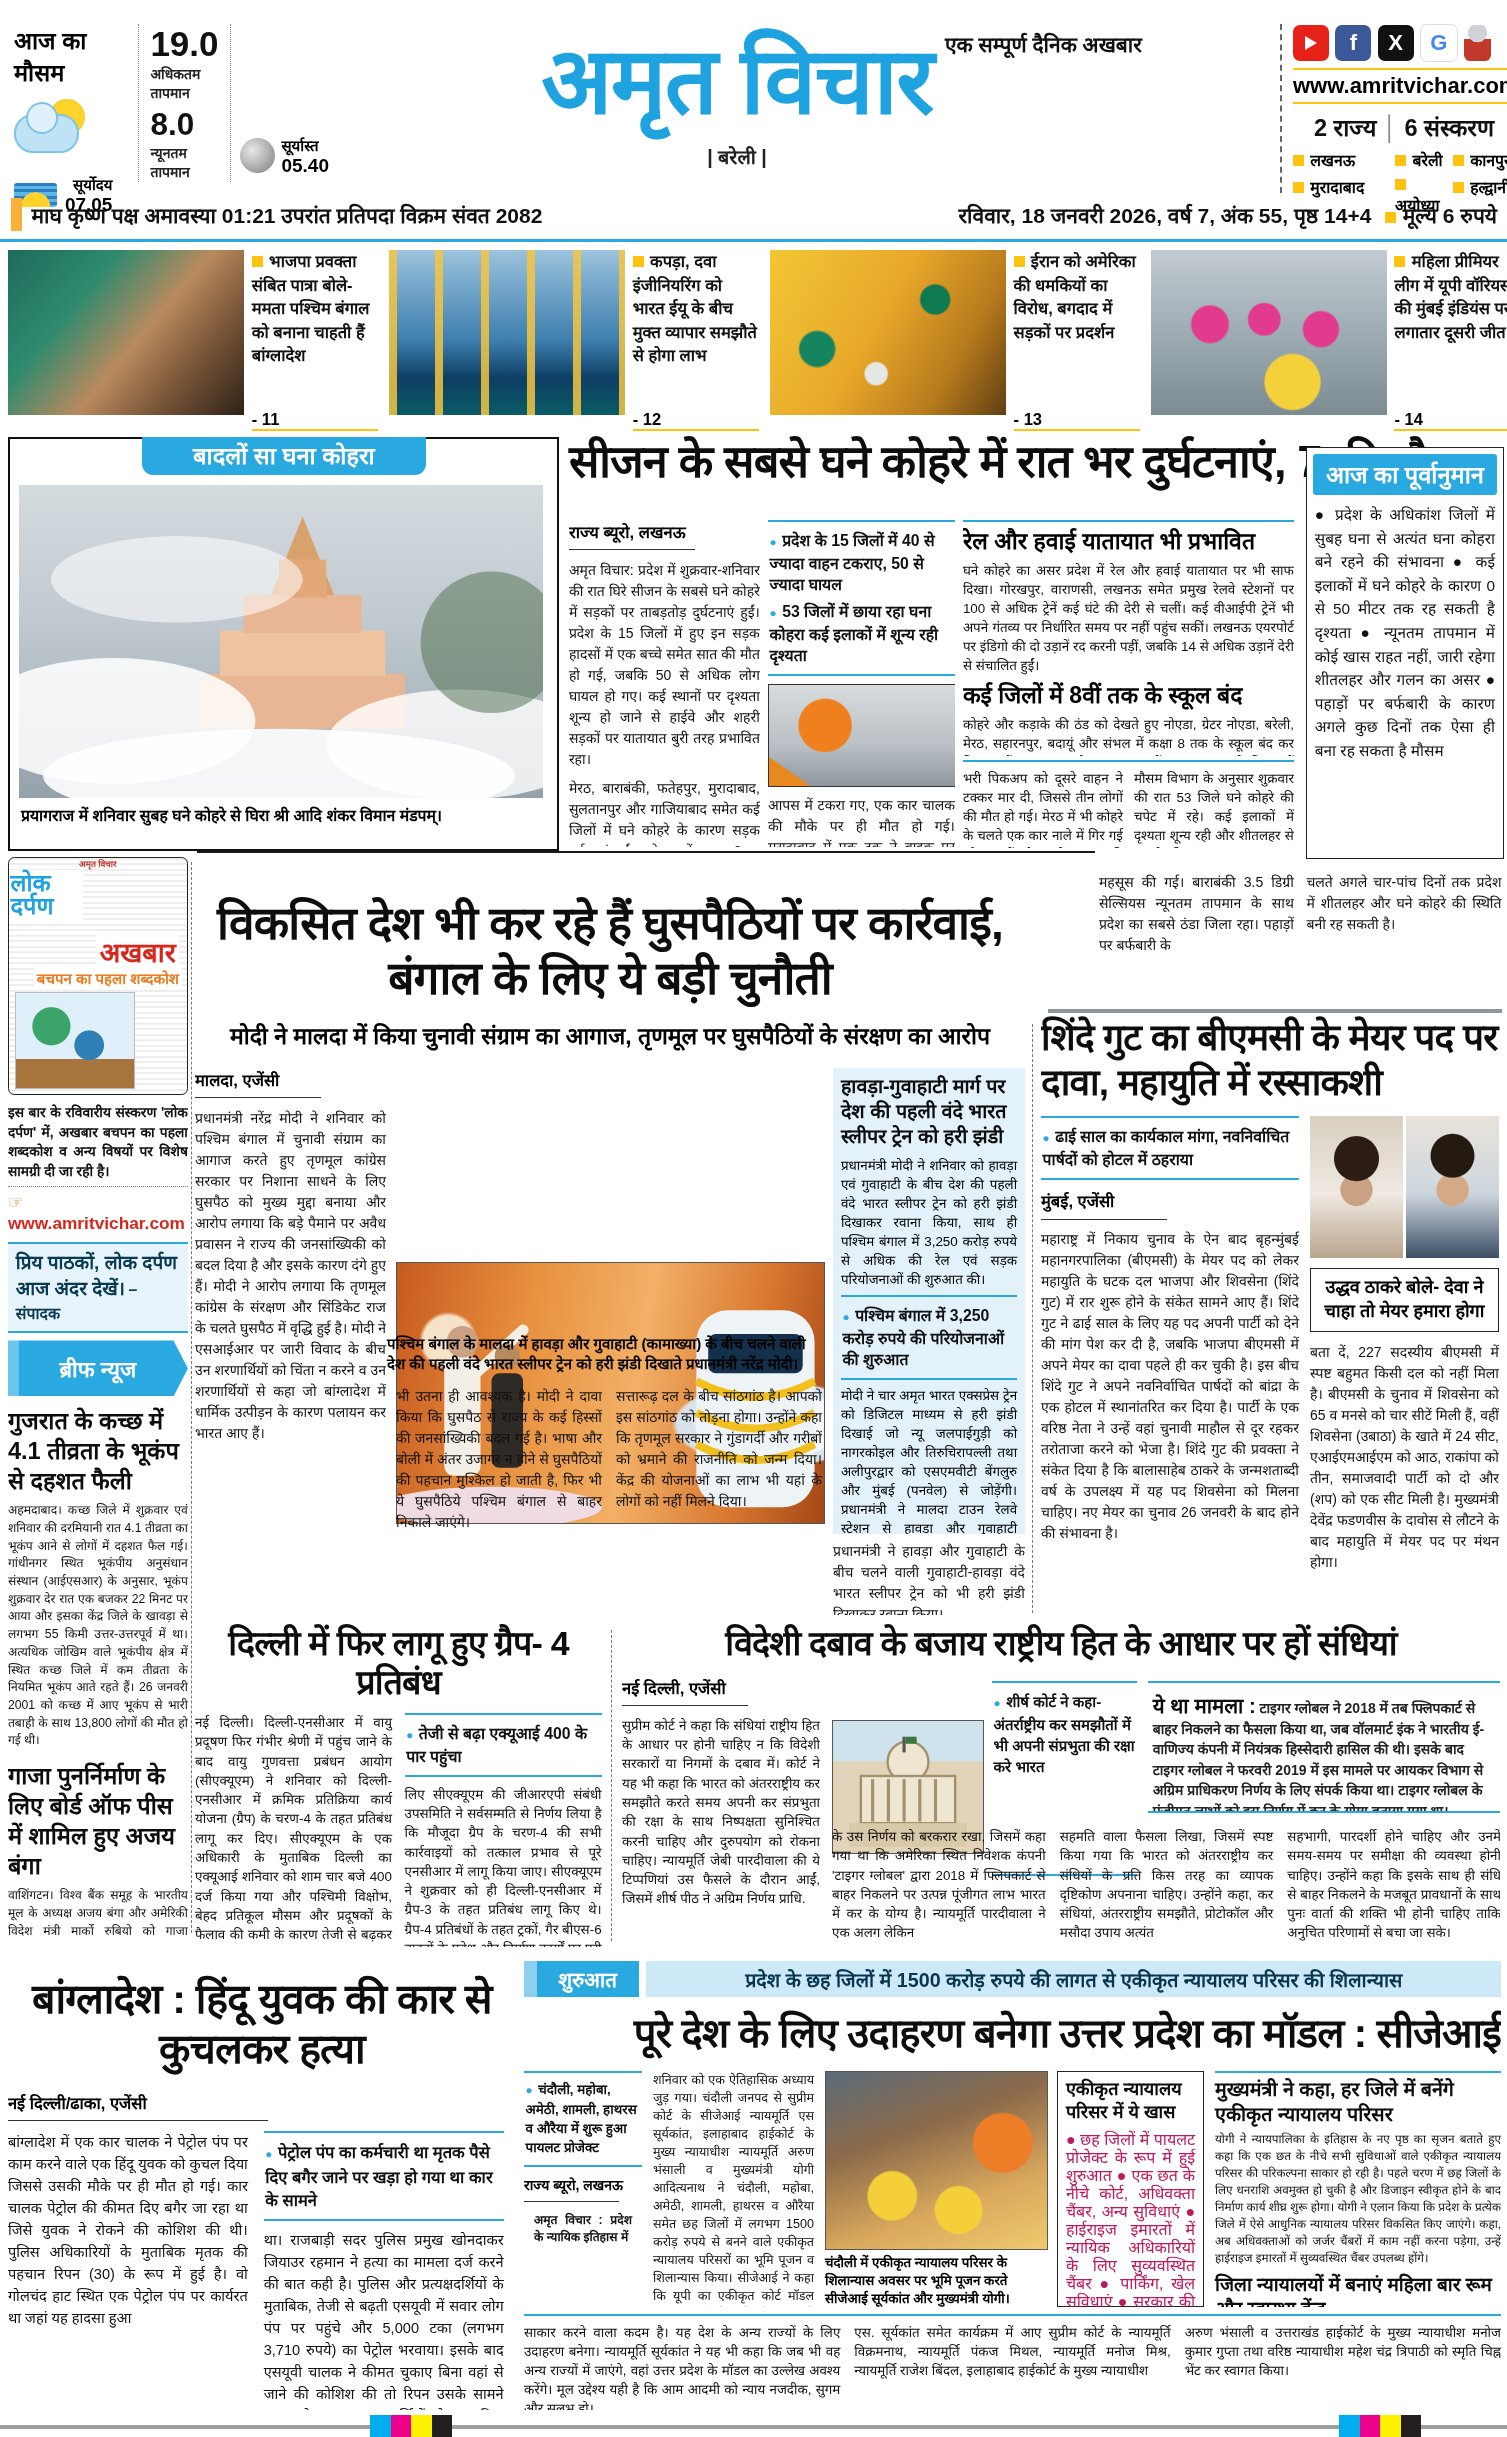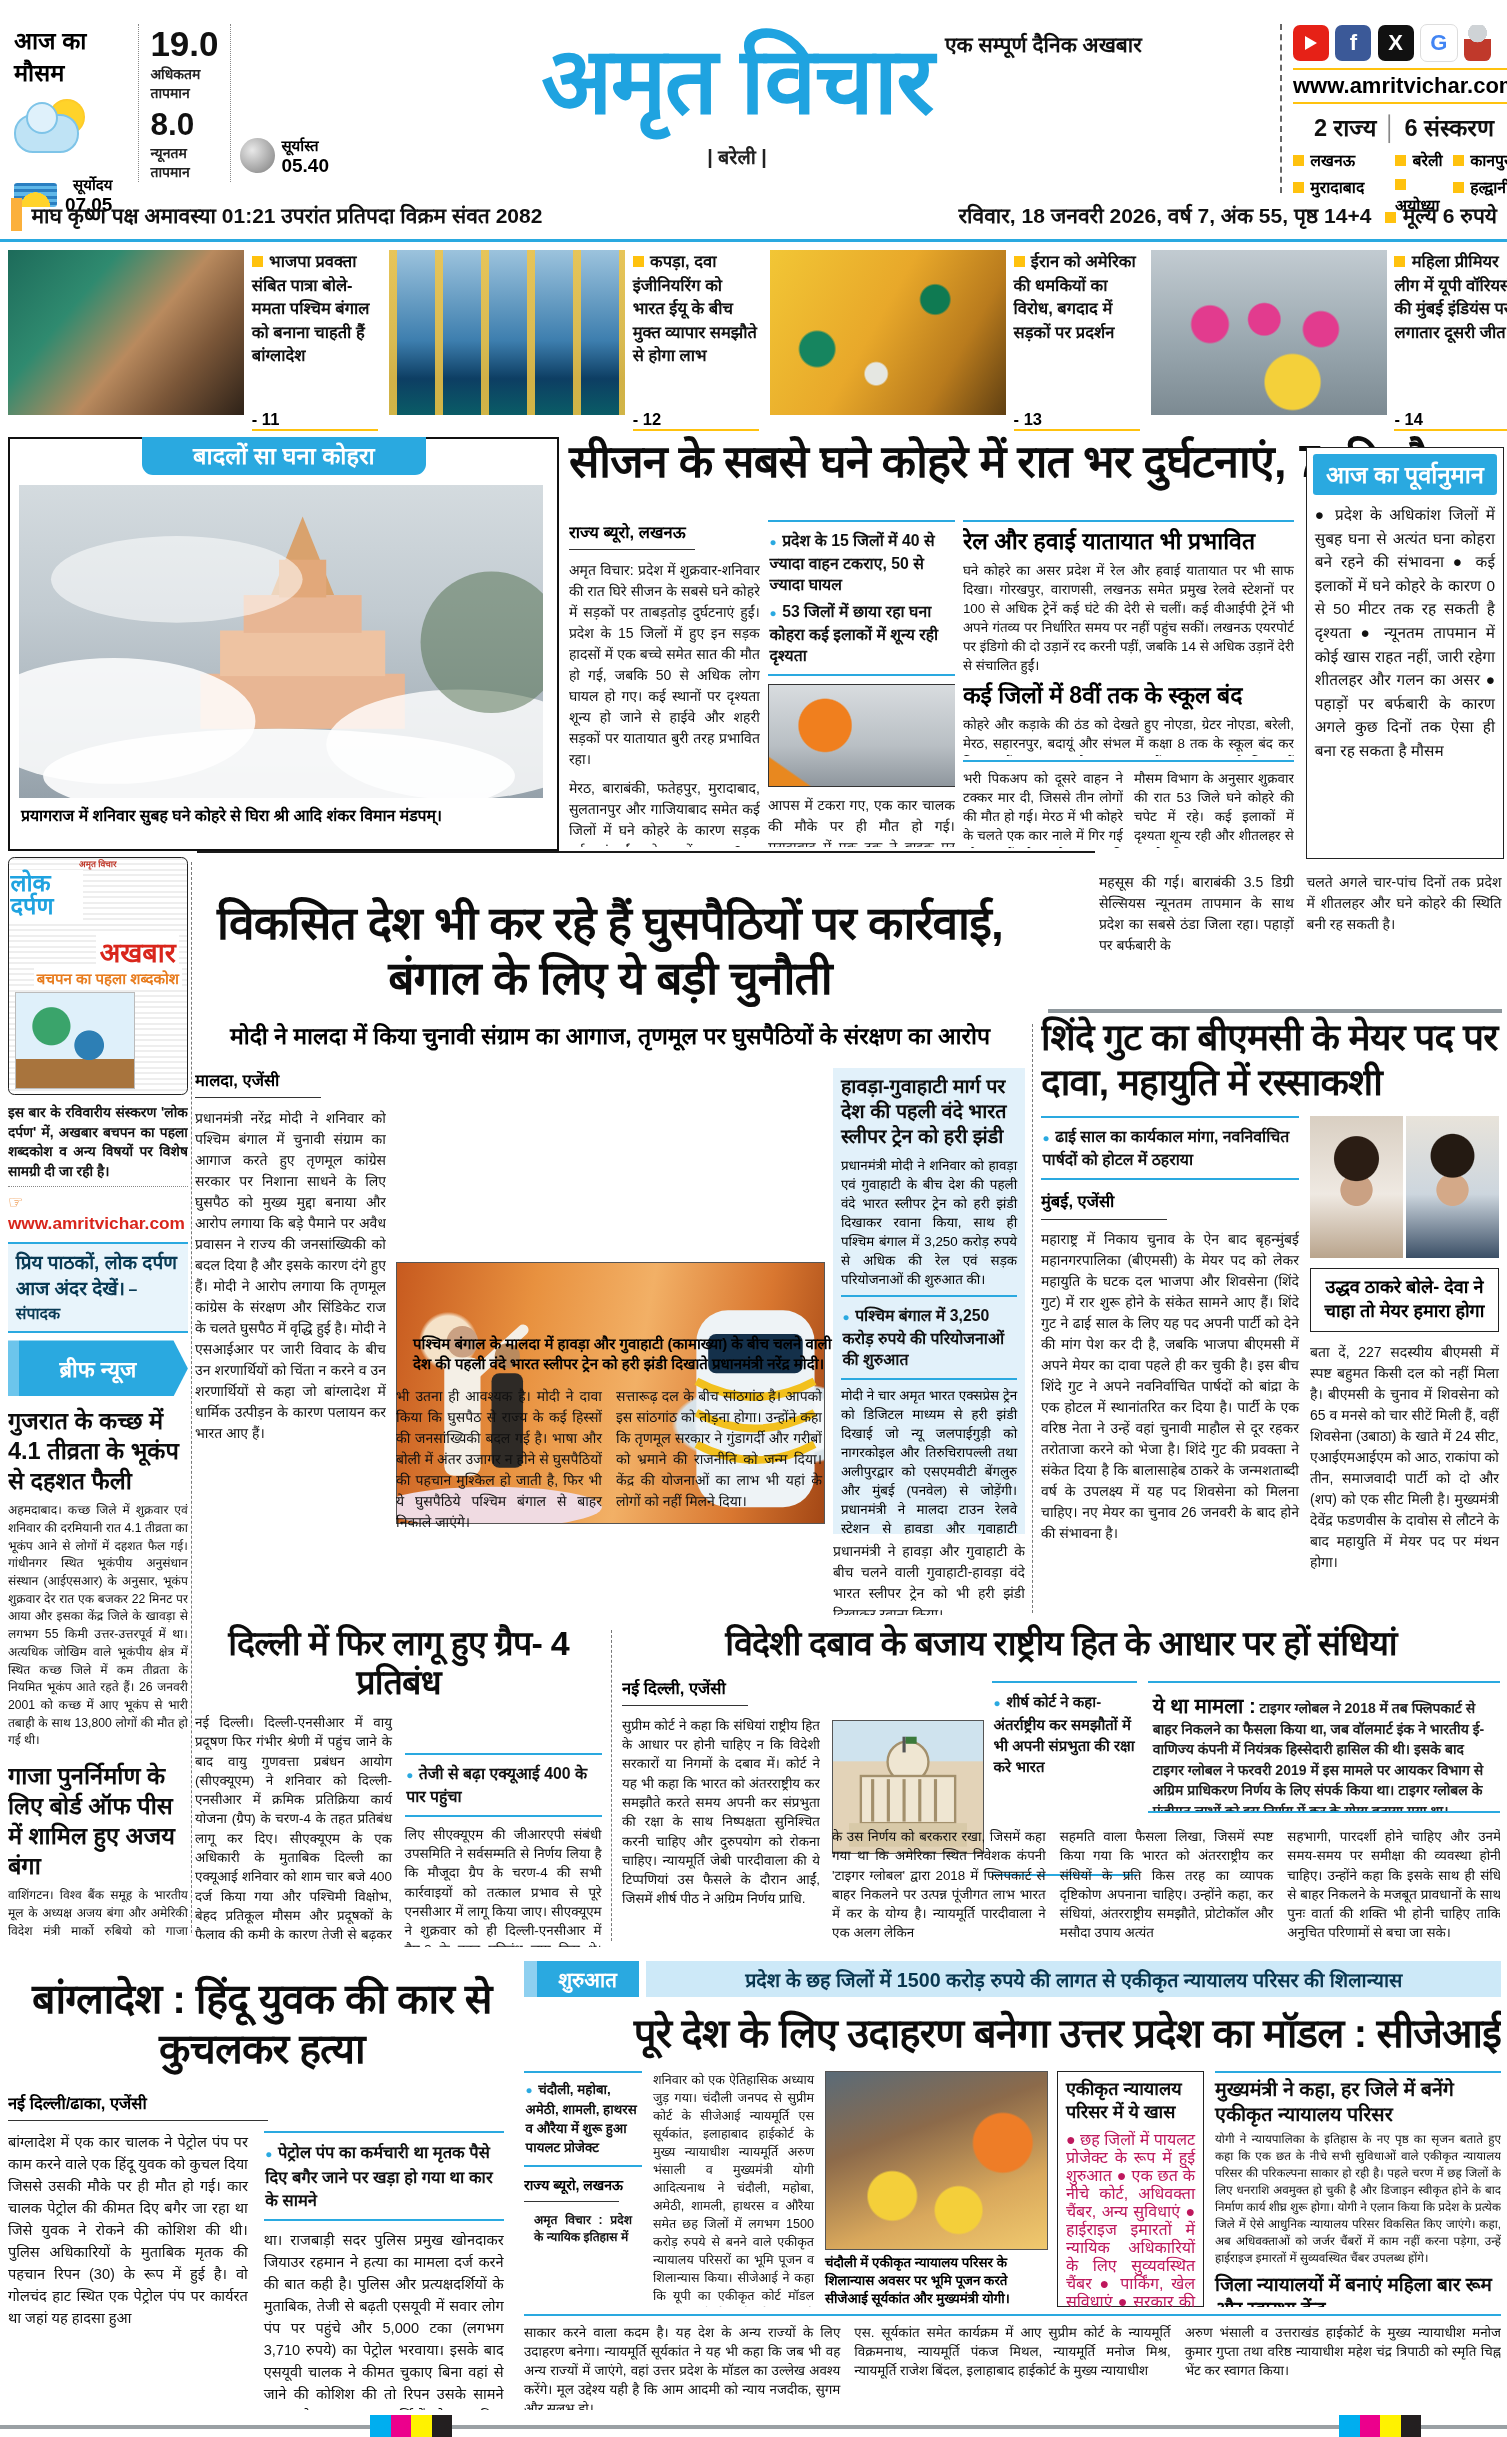--- a/index.html
+++ b/index.html
@@ -282,21 +282,21 @@
         <path d="M380 190 q75 40 150 0" stroke="#f2c01e" stroke-width="10" fill="none"></path>
         <path d="M380 230 q75 40 150 0" stroke="#f2c01e" stroke-width="10" fill="none"></path>
         <rect x="60" y="120" width="46px" height="150" rx="12" fill="#f4efe6"></rect>
         <circle cx="83" cy="100" r="20" fill="#caa183"></circle>
         <path d="M100 140 l60 -55" stroke="#f4efe6" stroke-width="14" stroke-linecap="round"></path>
         <rect x="120" y="140" width="40" height="120" rx="10" fill="#2e2a26"></rect>
         <circle cx="140" cy="118" r="16" fill="#b98a5e"></circle>
         <ellipse cx="120" cy="310" rx="140" ry="26" fill="#f0dbe2"></ellipse>
       </svg>
     </div>
-    <div class="abs caption" style="left:218px;top:477px;width:427px;font-size:15px;line-height:19.7px;">पश्चिम बंगाल के मालदा में हावड़ा और गुवाहाटी (कामाख्या) के बीच चलने वाली देश की पहली वंदे भारत स्लीपर ट्रेन को हरी झंडी दिखाते प्रधानमंत्री नरेंद्र मोदी।</div>
+    <div class="abs caption" style="left:192px;top:477px;width:427px;font-size:15px;line-height:19.7px;">पश्चिम बंगाल के मालदा में हावड़ा और गुवाहाटी (कामाख्या) के बीच चलने वाली देश की पहली वंदे भारत स्लीपर ट्रेन को हरी झंडी दिखाते प्रधानमंत्री नरेंद्र मोदी।</div>
 
     <div class="abs" style="left:201px;top:529px;width:427px;height:228px;display:flex;gap:14px;overflow:hidden;">
       <p class="body-txt" style="margin:0;width:206px;">भी उतना ही आवश्यक है। मोदी ने दावा किया कि घुसपैठ से राज्य के कई हिस्सों की जनसांख्यिकी बदल गई है। भाषा और बोली में अंतर उजागर न होने से घुसपैठियों की पहचान मुश्किल हो जाती है, फिर भी ये घुसपैठिये पश्चिम बंगाल से बाहर निकाले जाएंगे।</p>
       <p class="body-txt" style="margin:0;width:206px;">सत्तारूढ़ दल के बीच सांठगांठ है। आपको इस सांठगांठ को तोड़ना होगा। उन्होंने कहा कि तृणमूल सरकार ने गुंडागर्दी और गरीबों को भ्रमाने की राजनीति को जन्म दिया। केंद्र की योजनाओं का लाभ भी यहां के लोगों को नहीं मिलने दिया।</p>
     </div>
 
     <div class="abs" style="left:638px;top:211px;width:192px;height:466px;background:#e2f1fa;padding:6.3px 7.9px;box-sizing:border-box;overflow:hidden;">
       <div class="b" style="font-size:19.7px;line-height:25px;color:#0d0d0d;">हावड़ा-गुवाहाटी मार्ग पर देश की पहली वंदे भारत स्लीपर ट्रेन को हरी झंडी</div>
       <p style="font-size:13.4px;line-height:19px;text-align:justify;margin:6.3px 0;">प्रधानमंत्री मोदी ने शनिवार को हावड़ा एवं गुवाहाटी के बीच देश की पहली वंदे भारत स्लीपर ट्रेन को हरी झंडी दिखाकर रवाना किया, साथ ही पश्चिम बंगाल में 3,250 करोड़ रुपये से अधिक की रेल एवं सड़क परियोजनाओं की शुरुआत की।</p>
       <div class="bullet-box" style="background:#fff0;margin:4.7px 0;">
@@ -330,21 +330,21 @@
         </div>
         <p class="body-txt" style="margin:0;">बता दें, 227 सदस्यीय बीएमसी में स्पष्ट बहुमत किसी दल को नहीं मिला है। बीएमसी के चुनाव में शिवसेना को 65 व मनसे को चार सीटें मिली हैं, वहीं शिवसेना (उबाठा) के खाते में 24 सीट, एआईएमआईएम को आठ, राकांपा को तीन, समाजवादी पार्टी को दो और (शप) को एक सीट मिली है। मुख्यमंत्री देवेंद्र फडणवीस के दावोस से लौटने के बाद महायुति में मेयर पद पर मंथन होगा।</p>
       </div>
     </div>
   </div>
 
   <div class="abs" style="left:195px;top:1624px;width:407px;height:323px;overflow:hidden;">
     <div class="headline" style="font-size:34px;line-height:39px;text-align:center;">दिल्ली में फिर लागू हुए ग्रैप- 4 प्रतिबंध</div>
     <div style="display:flex;gap:12.6px;margin-top:11px;">
       <p class="body-txt" style="margin:0;width:197px;font-size:13.4px;line-height:19.3px;">नई दिल्ली। दिल्ली-एनसीआर में वायु प्रदूषण फिर गंभीर श्रेणी में पहुंच जाने के बाद वायु गुणवत्ता प्रबंधन आयोग (सीएक्यूएम) ने शनिवार को दिल्ली-एनसीआर में क्रमिक प्रतिक्रिया कार्य योजना (ग्रैप) के चरण-4 के तहत प्रतिबंध लागू कर दिए। सीएक्यूएम के एक अधिकारी के मुताबिक दिल्ली का एक्यूआई शनिवार को शाम चार बजे 400 दर्ज किया गया और पश्चिमी विक्षोभ, बेहद प्रतिकूल मौसम और प्रदूषकों के फैलाव की कमी के कारण तेजी से बढ़कर रात आठ बजे 428 हो गया। वायु गुणवत्ता में और गिरावट को रोकने के</p>
-      <div style="width:197px;margin-top:40px;">
+      <div style="width:197px;">
         <div class="bullet-box">
           <div class="bt">तेजी से बढ़ा एक्यूआई 400 के पार पहुंचा</div>
         </div>
         <p class="body-txt" style="margin:7.9px 0 0;font-size:13.4px;line-height:19.3px;">लिए सीएक्यूएम की जीआरएपी संबंधी उपसमिति ने सर्वसम्मति से निर्णय लिया है कि मौजूदा ग्रैप के चरण-4 की सभी कार्रवाइयों को तत्काल प्रभाव से पूरे एनसीआर में लागू किया जाए। सीएक्यूएम ने शुक्रवार को ही दिल्ली-एनसीआर में ग्रैप-3 के तहत प्रतिबंध लागू किए थे। ग्रैप-4 प्रतिबंधों के तहत ट्रकों, गैर बीएस-6 वाहनों के प्रवेश और निर्माण कार्यों पर पूरी तरह प्रतिबंध रहेगा। इसके अलावा स्कूलों और सरकारी व गैरसरकारी कार्यालयों में उपस्थिति कम करने की सलाह दी गई है।</p>
       </div>
     </div>
   </div>
 
   <div class="abs dashed-v" style="left:611px;top:1630px;height:311px;"></div>
 

